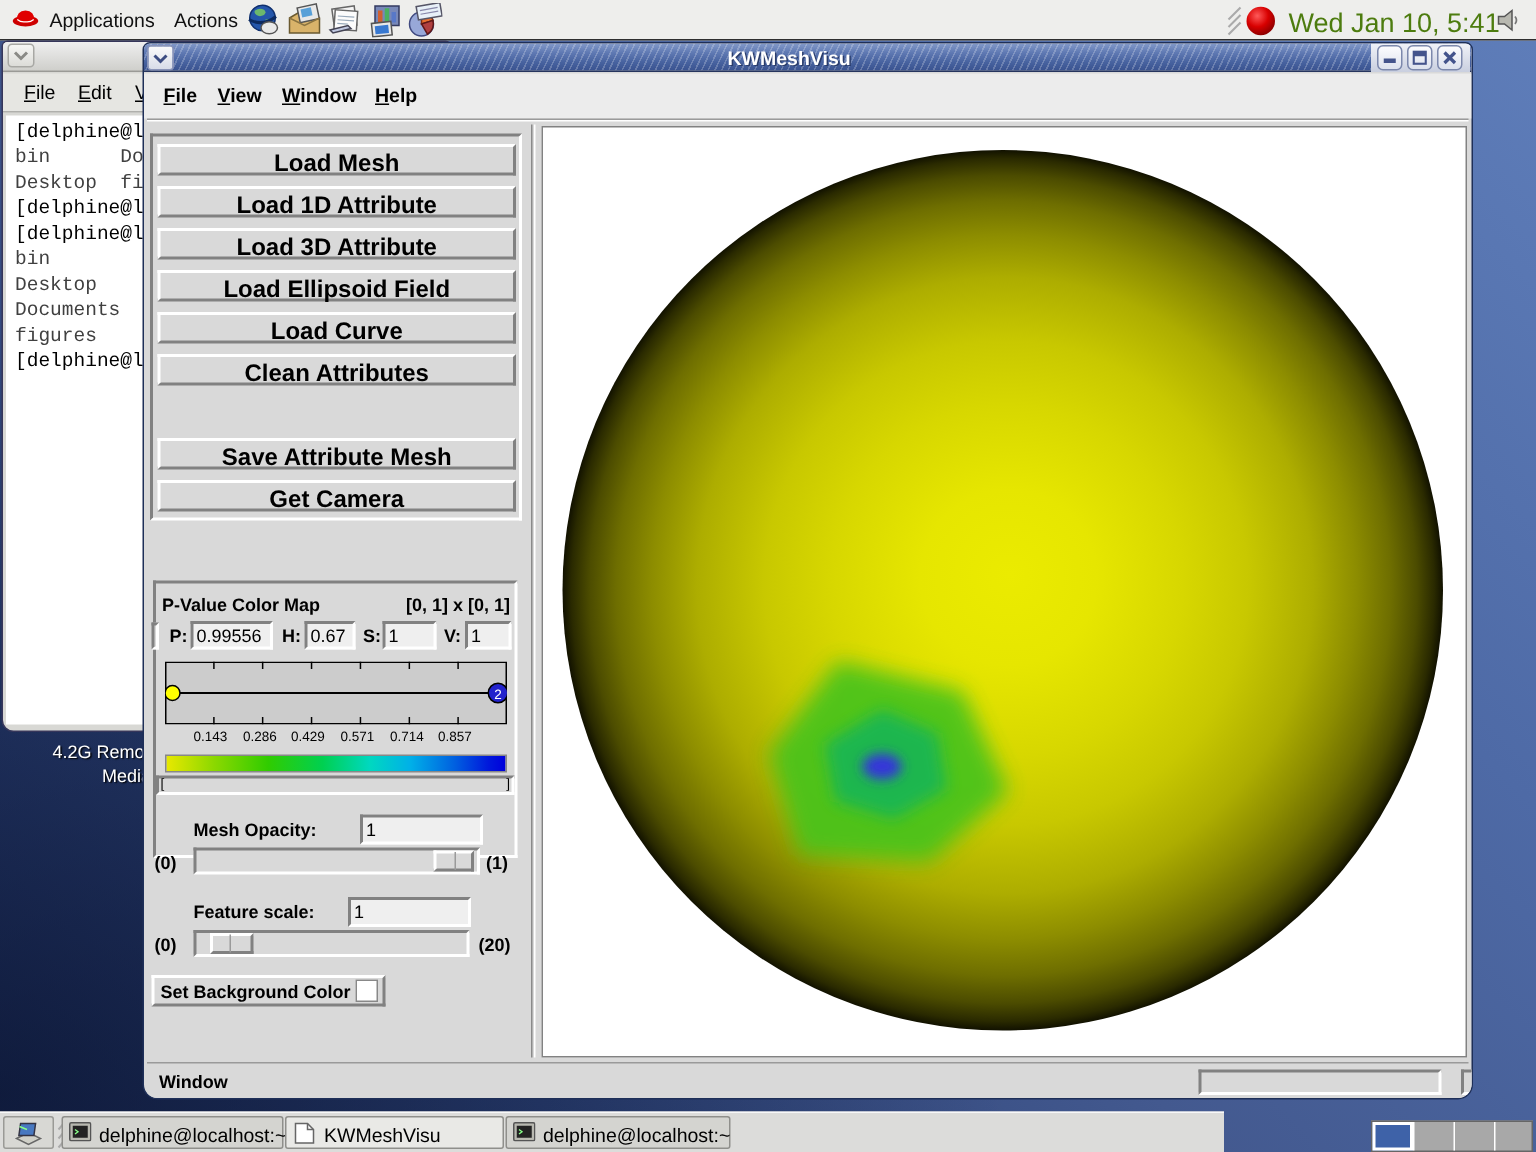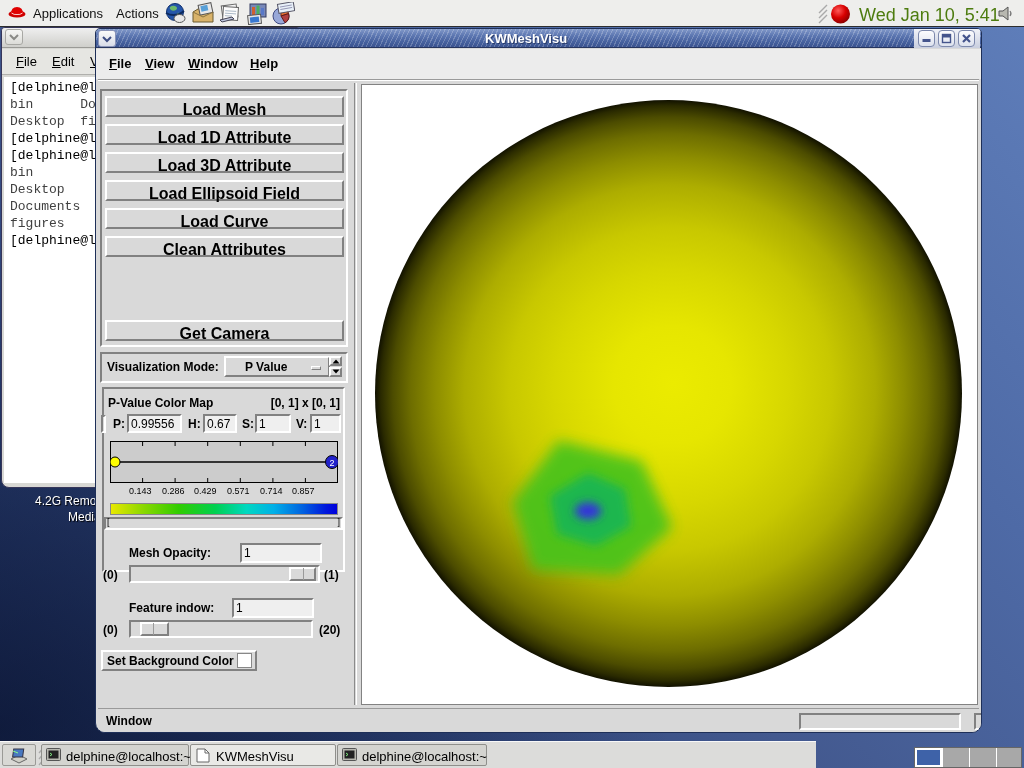--- a/index.html
+++ b/index.html
@@ -169,38 +169,24 @@
 
   <div id="client">
 
     <div class="sunken" id="btncol">
       <div class="pbtn" style="top:5px">Load Mesh</div>
       <div class="pbtn" style="top:33px">Load 1D Attribute</div>
       <div class="pbtn" style="top:61px">Load 3D Attribute</div>
       <div class="pbtn" style="top:89px">Load Ellipsoid Field</div>
       <div class="pbtn" style="top:117px">Load Curve</div>
       <div class="pbtn" style="top:145px">Clean Attributes</div>
+      <div class="pbtn" style="top:201px">Save Attribute Mesh</div>
       <div class="pbtn" style="top:229px">Get Camera</div>
     </div>
 
-    <div class="sunken" style="position:absolute;left:2px;top:269px;width:248px;height:31px">
-      <span class="tkb" style="position:absolute;left:5px;top:6px">Visualization Mode:</span>
-      <div class="raised" style="position:absolute;left:122px;top:2px;width:106px;height:21px">
-        <span class="tkb" style="position:absolute;left:19px;top:2px">P Value</span>
-        <div style="position:absolute;right:7px;top:8px;width:10px;height:4px;background:#d9d9d9;border-top:1px solid #fff;border-left:1px solid #fff;border-right:1px solid #818181;border-bottom:1px solid #818181"></div>
-      </div>
-      <div style="position:absolute;left:227px;top:2px;width:13px;height:21px">
-        <div class="raised" style="position:absolute;left:0;top:0;width:13px;height:10px"></div>
-        <div class="raised" style="position:absolute;left:0;top:11px;width:13px;height:10px"></div>
-        <svg style="position:absolute;left:3px;top:3px" width="8" height="15" viewBox="0 0 8 15">
-          <path d="M4 0.5 L7.5 4.5 H0.5 Z" fill="#000"></path>
-            <path d="M4 14.5 L0.5 10.5 H7.5 Z" fill="#000"></path>
-        </svg>
-      </div>
-    </div>
 
     <div class="sunken" style="position:absolute;left:4px;top:304px;width:243px;height:185px">
       <span class="tkb" style="position:absolute;left:4px;top:7px">P-Value Color Map</span>
       <span class="tkb" style="position:absolute;right:3px;top:7px">[0, 1] x [0, 1]</span>
       <div class="sunken" style="position:absolute;left:-3px;top:26px;width:5px;height:18px"></div>
       <span class="tkb" style="position:absolute;left:9px;top:28px">P:</span>
       <div class="entry" style="left:23px;top:25px;width:55px;height:19px">0.99556</div>
       <span class="tkb" style="position:absolute;left:84px;top:28px">H:</span>
       <div class="entry" style="left:99px;top:25px;width:34px;height:19px">0.67</div>
       <span class="tkb" style="position:absolute;left:138px;top:28px">S:</span>
@@ -236,21 +222,21 @@
 
     <span class="tkb" style="position:absolute;left:31px;top:463px">Mesh Opacity:</span>
     <div class="entry" style="left:142px;top:460px;width:82px;height:20px">1</div>
     <span class="tkb" style="position:absolute;left:5px;top:485px">(0)</span>
     <div class="sunken" style="position:absolute;left:31px;top:482px;width:191px;height:18px">
       <div class="raised" style="position:absolute;right:2px;top:0px;width:27px;height:14px"></div>
       <div style="position:absolute;right:14px;top:1px;width:1px;height:12px;background:#9a9a9a"></div>
     </div>
     <span class="tkb" style="position:absolute;left:226px;top:485px">(1)</span>
 
-    <span class="tkb" style="position:absolute;left:31px;top:518px">Feature indow:</span>
+    <span class="tkb" style="position:absolute;left:31px;top:518px">Feature scale:</span>
     <div class="entry" style="left:134px;top:515px;width:82px;height:20px">1</div>
     <span class="tkb" style="position:absolute;left:5px;top:540px">(0)</span>
     <div class="sunken" style="position:absolute;left:31px;top:537px;width:184px;height:18px">
       <div class="raised" style="position:absolute;left:9px;top:0px;width:29px;height:14px"></div>
       <div style="position:absolute;left:22px;top:1px;width:1px;height:12px;background:#9a9a9a"></div>
     </div>
     <span class="tkb" style="position:absolute;left:221px;top:540px">(20)</span>
 
     <div class="raised" style="position:absolute;left:3px;top:567px;width:156px;height:21px">
       <span class="tkb" style="position:absolute;left:4px;top:2px">Set Background Color</span>

